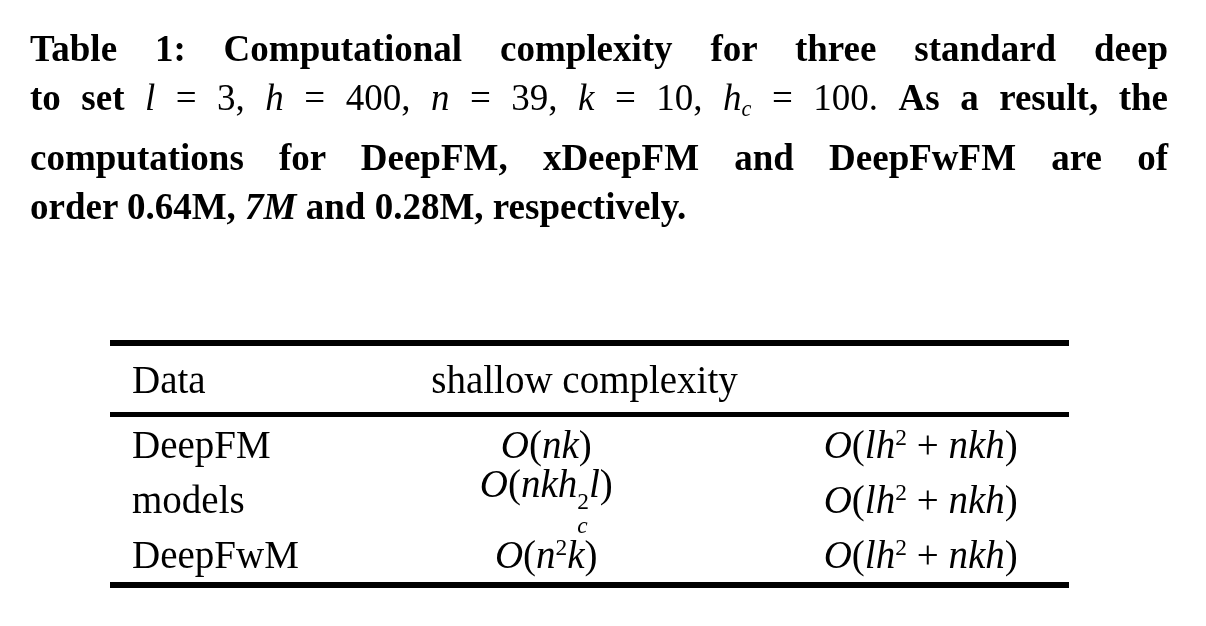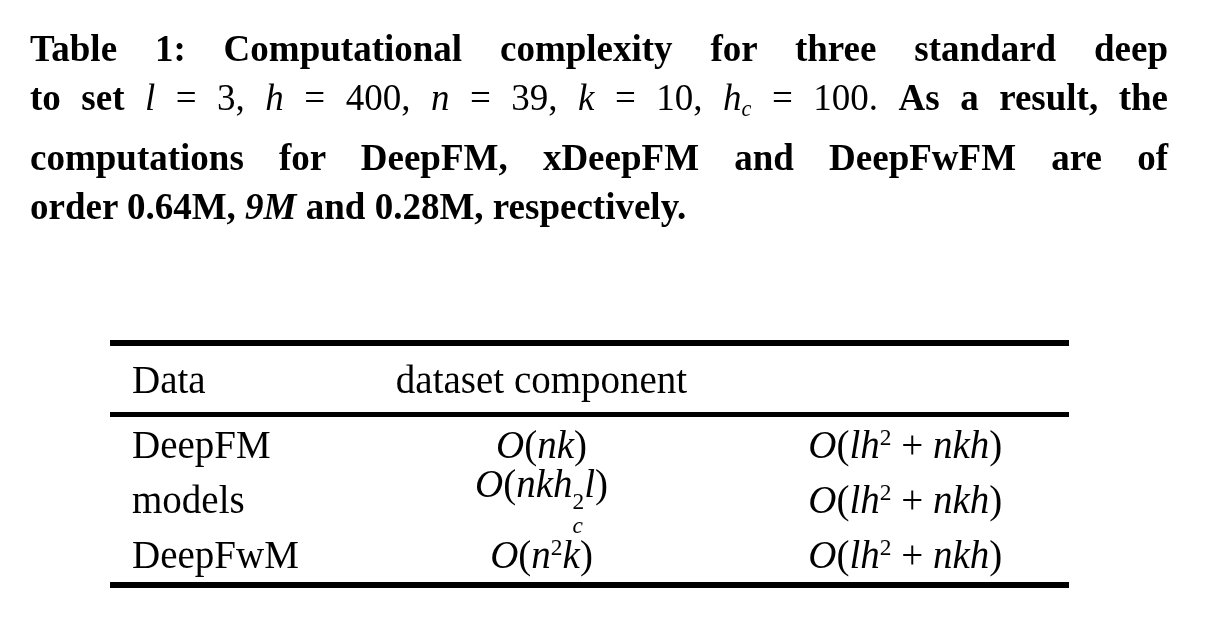--- a/index.html
+++ b/index.html
@@ -66,49 +66,49 @@
     position: absolute;
     left: 110px;
     top: 340px;
     width: 959px;
     font-size: 39px;
   }
   .rule { width: 100%; background: #000000; }
   .rule-thick { height: 6px; }
   .rule-mid   { height: 5px; }
 
-  .trow { display: flex; align-items: center; }
+  .trow { display: flex; align-items: center; gap: 43px; }
   .header-row { height: 66px; }
   .body-row   { height: 55px; }
 
   .cell { box-sizing: border-box; }
   .cell-1 { width: 26%; text-align: left; padding-left: 22px; }
   .cell-2 { width: 38%; text-align: center; }
   .cell-3 { width: 36%; text-align: center; padding-left: 18px; }
 
   .formula { white-space: nowrap; }
 </style>
 </head>
 <body>
 
 <div class="page">
 
   <div class="caption">
     <div class="caption-line"><span class="seg-b">Table 1: Computational complexity for three standard deep</span></div>
     <div class="caption-line"><span class="seg-b">to set </span><span class="seg-i">l</span><span class="seg-r"> = 3, </span><span class="seg-i">h</span><span class="seg-r"> = 400, </span><span class="seg-i">n</span><span class="seg-r"> = 39, </span><span class="seg-i">k</span><span class="seg-r"> = 10, </span><span class="seg-i">h</span><span class="sub-s">c</span><span class="seg-r"> = 100. </span><span class="seg-b">As a result, the</span></div>
     <div class="caption-line"><span class="seg-b">computations for DeepFM, xDeepFM and DeepFwFM are of</span></div>
-    <div class="caption-line last"><span class="seg-b">order 0.64M, </span><span class="seg-bi">9M</span><span class="seg-b"> and 0.28M, respectively.</span></div>
+    <div class="caption-line last"><span class="seg-b">order 0.64M, </span><span class="seg-bi">7M</span><span class="seg-b"> and 0.28M, respectively.</span></div>
   </div>
 
   <div class="paper-table">
     <div class="rule rule-thick"></div>
 
     <div class="trow header-row">
       <div class="cell cell-1">Data</div>
-      <div class="cell cell-2">dataset component</div>
+      <div class="cell cell-2">shallow complexity</div>
     </div>
 
     <div class="rule rule-mid"></div>
 
     <div class="trow body-row">
       <div class="cell cell-1">DeepFM</div>
       <div class="cell cell-2 formula"><span class="seg-i">O</span><span class="seg-r">(</span><span class="seg-i">nk</span><span class="seg-r">)</span></div>
       <div class="cell cell-3 formula"><span class="seg-i">O</span><span class="seg-r">(</span><span class="seg-i">lh</span><span class="sup-s">2</span><span class="seg-r"> + </span><span class="seg-i">nkh</span><span class="seg-r">)</span></div>
     </div>
 

